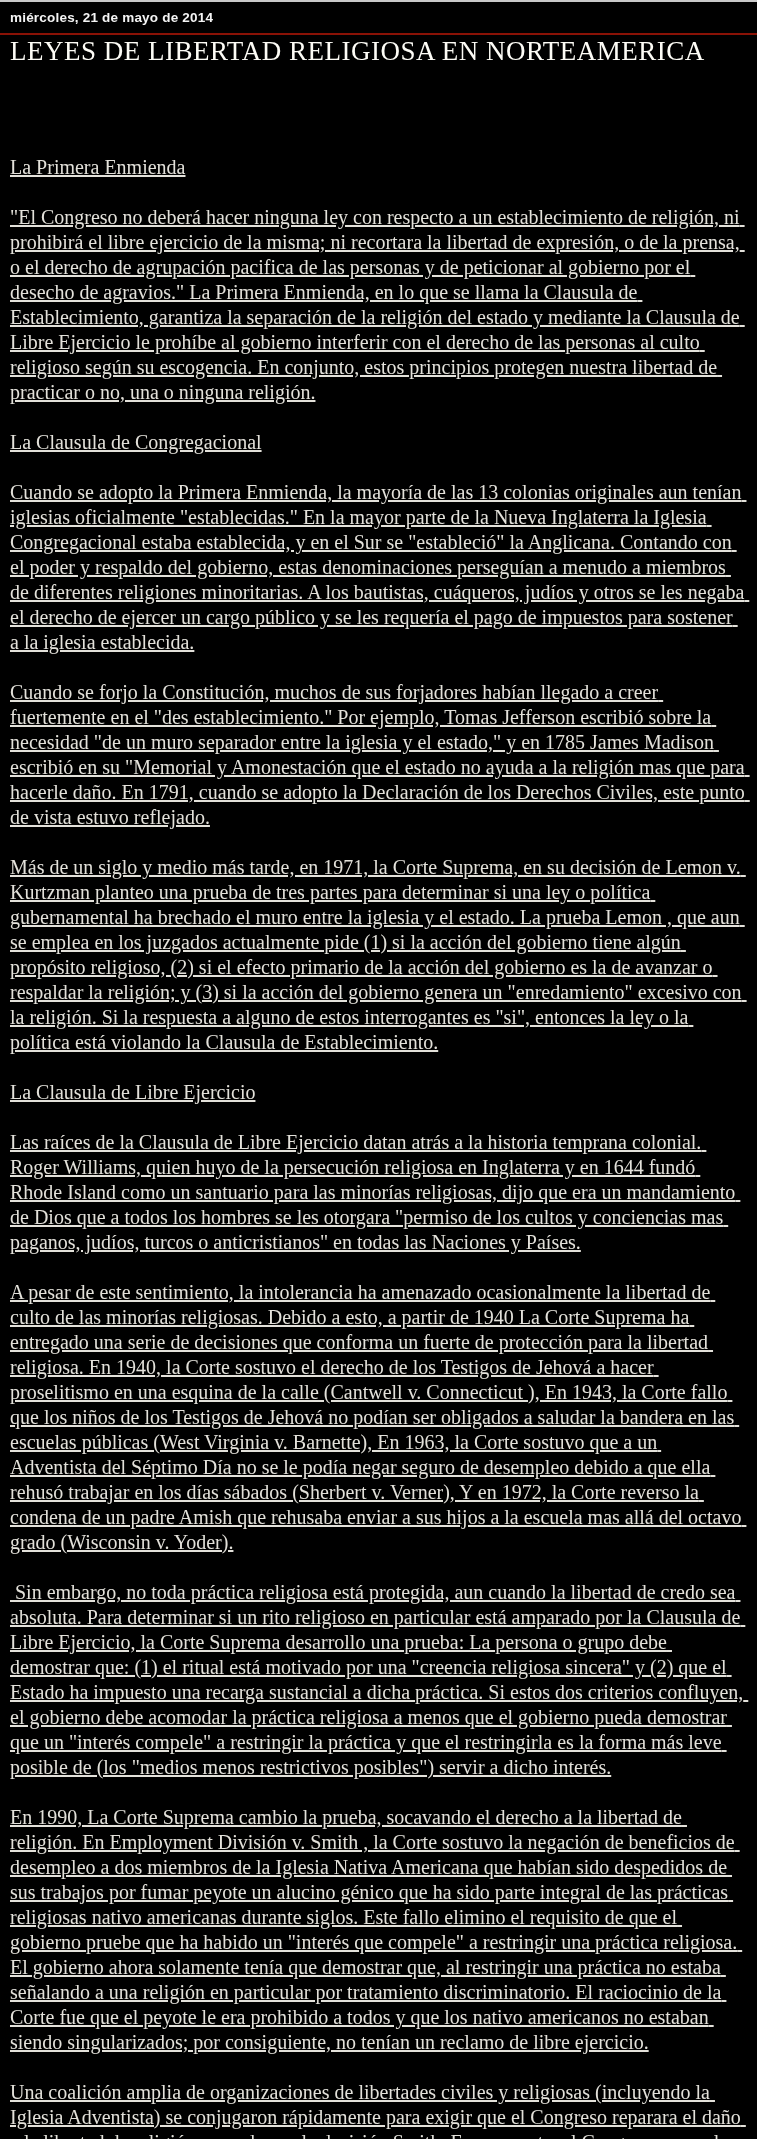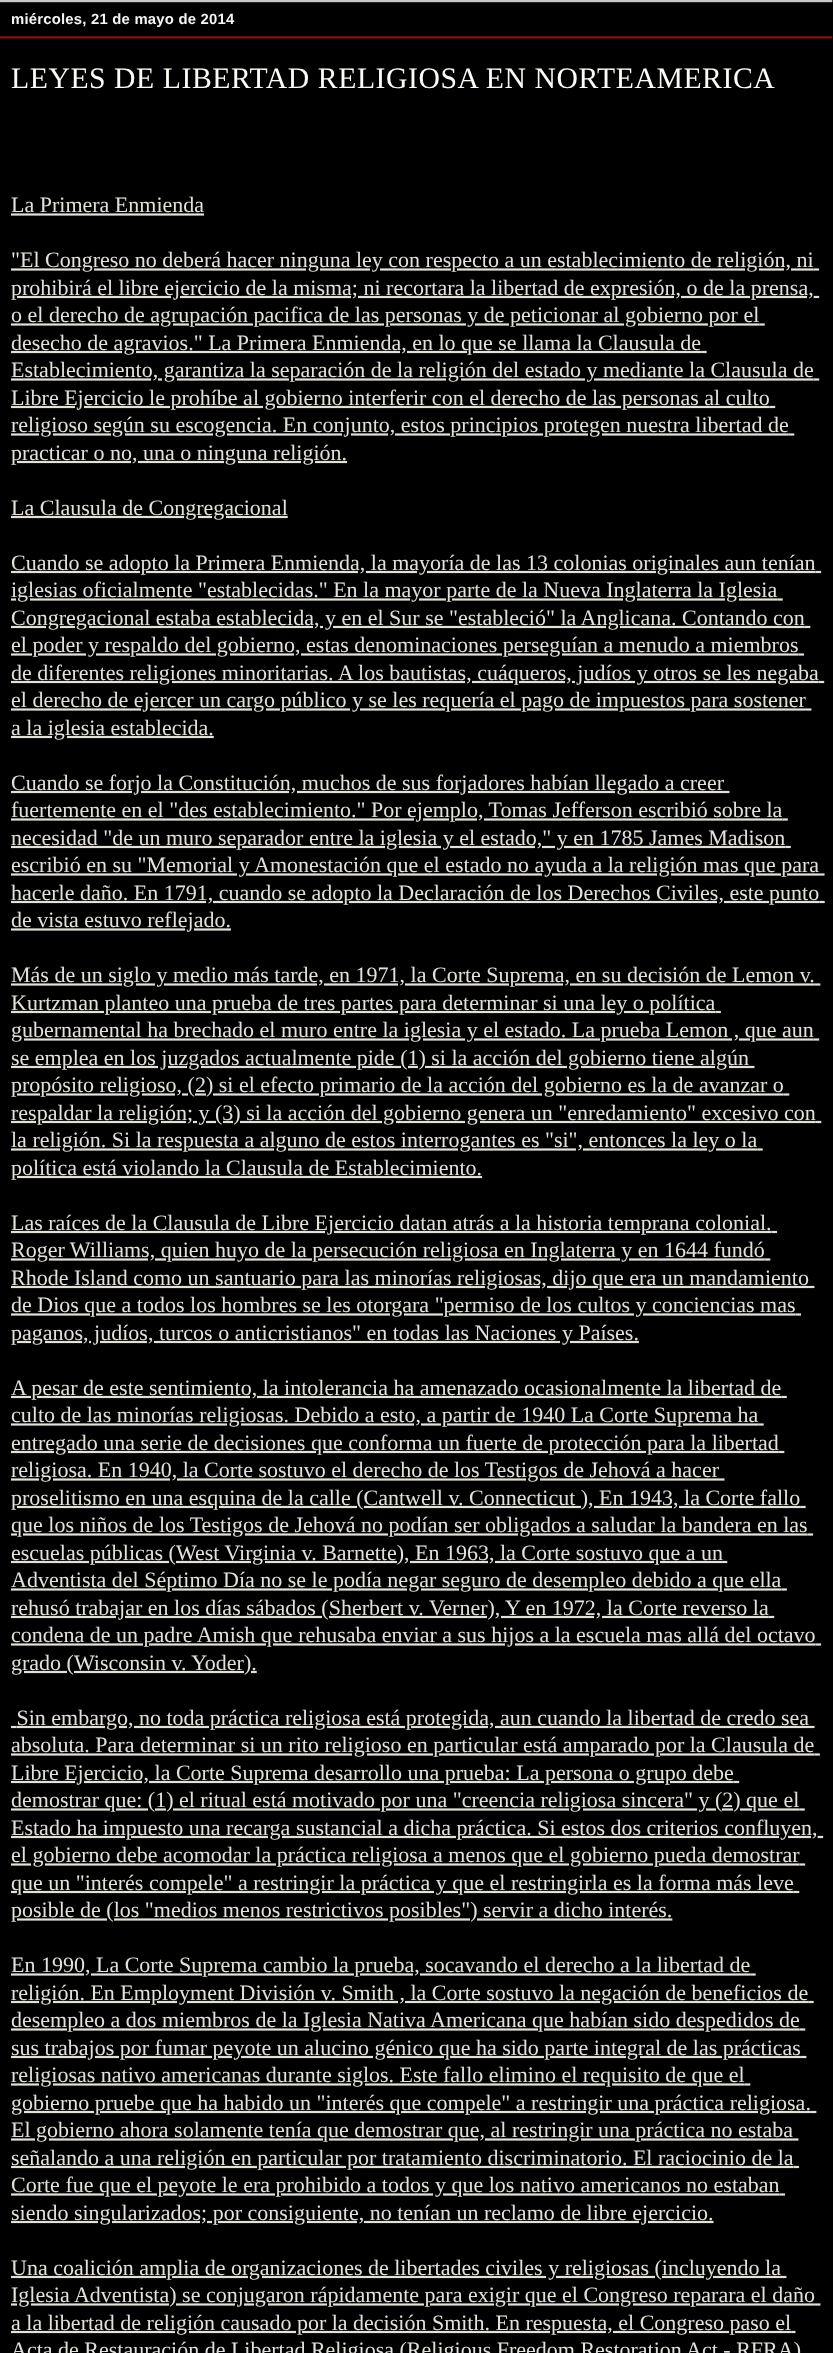--- a/index.html
+++ b/index.html
@@ -27,21 +27,21 @@
     border-bottom: 2px solid #8a1206;
     letter-spacing: 0.2px;
   }
   .post-title {
     font-family: "Liberation Serif", serif;
     font-weight: 400;
     font-size: 27px;
     line-height: 32px;
     color: #fdfcf6;
     letter-spacing: 0.5px;
-    margin: 20px 10px 0 10px;
+    margin: 0 10px 0 10px;
   }
   .content {
     padding: 0 12px 30px 10px;
     font-family: "Liberation Serif", serif;
     font-size: 20px;
     line-height: 25px;
     color: #e3e1da;
     text-decoration: underline;
   }
   .block {
@@ -71,20 +71,21 @@
     <p class="block">"El Congreso no deberá hacer ninguna ley con respecto a un establecimiento de religión, ni prohibirá el libre ejercicio de la misma; ni recortara la libertad de expresión, o de la prensa, o el derecho de agrupación pacifica de las personas y de peticionar al gobierno por el desecho de agravios." La Primera Enmienda, en lo que se llama la Clausula de Establecimiento, garantiza la separación de la religión del estado y mediante la Clausula de Libre Ejercicio le prohíbe al gobierno interferir con el derecho de las personas al culto religioso según su escogencia. En conjunto, estos principios protegen nuestra libertad de practicar o no, una o ninguna religión.</p>
 
     <p class="block heading">La Clausula de Congregacional</p>
 
     <p class="block">Cuando se adopto la Primera Enmienda, la mayoría de las 13 colonias originales aun tenían iglesias oficialmente "establecidas." En la mayor parte de la Nueva Inglaterra la Iglesia Congregacional estaba establecida, y en el Sur se "estableció" la Anglicana. Contando con el poder y respaldo del gobierno, estas denominaciones perseguían a menudo a miembros de diferentes religiones minoritarias. A los bautistas, cuáqueros, judíos y otros se les negaba el derecho de ejercer un cargo público y se les requería el pago de impuestos para sostener a la iglesia establecida.</p>
 
     <p class="block">Cuando se forjo la Constitución, muchos de sus forjadores habían llegado a creer fuertemente en el "des establecimiento." Por ejemplo, Tomas Jefferson escribió sobre la necesidad "de un muro separador entre la iglesia y el estado," y en 1785 James Madison escribió en su "Memorial y Amonestación que el estado no ayuda a la religión mas que para hacerle daño. En 1791, cuando se adopto la Declaración de los Derechos Civiles, este punto de vista estuvo reflejado.</p>
 
     <p class="block">Más de un siglo y medio más tarde, en 1971, la Corte Suprema, en su decisión de Lemon v. Kurtzman planteo una prueba de tres partes para determinar si una ley o política gubernamental ha brechado el muro entre la iglesia y el estado. La prueba Lemon , que aun se emplea en los juzgados actualmente pide (1) si la acción del gobierno tiene algún propósito religioso, (2) si el efecto primario de la acción del gobierno es la de avanzar o respaldar la religión; y (3) si la acción del gobierno genera un "enredamiento" excesivo con la religión. Si la respuesta a alguno de estos interrogantes es "si", entonces la ley o la política está violando la Clausula de Establecimiento.</p>
 
+    <p class="block heading">La Clausula de Libre Ejercicio</p>
 
     <p class="block">Las raíces de la Clausula de Libre Ejercicio datan atrás a la historia temprana colonial. Roger Williams, quien huyo de la persecución religiosa en Inglaterra y en 1644 fundó Rhode Island como un santuario para las minorías religiosas, dijo que era un mandamiento de Dios que a todos los hombres se les otorgara "permiso de los cultos y conciencias mas paganos, judíos, turcos o anticristianos" en todas las Naciones y Países.</p>
 
     <p class="block">A pesar de este sentimiento, la intolerancia ha amenazado ocasionalmente la libertad de culto de las minorías religiosas. Debido a esto, a partir de 1940 La Corte Suprema ha entregado una serie de decisiones que conforma un fuerte de protección para la libertad religiosa. En 1940, la Corte sostuvo el derecho de los Testigos de Jehová a hacer proselitismo en una esquina de la calle (Cantwell v. Connecticut ), En 1943, la Corte fallo que los niños de los Testigos de Jehová no podían ser obligados a saludar la bandera en las escuelas públicas (West Virginia v. Barnette), En 1963, la Corte sostuvo que a un Adventista del Séptimo Día no se le podía negar seguro de desempleo debido a que ella rehusó trabajar en los días sábados (Sherbert v. Verner), Y en 1972, la Corte reverso la condena de un padre Amish que rehusaba enviar a sus hijos a la escuela mas allá del octavo grado (Wisconsin v. Yoder).</p>
 
     <p class="block"> Sin embargo, no toda práctica religiosa está protegida, aun cuando la libertad de credo sea absoluta. Para determinar si un rito religioso en particular está amparado por la Clausula de Libre Ejercicio, la Corte Suprema desarrollo una prueba: La persona o grupo debe demostrar que: (1) el ritual está motivado por una "creencia religiosa sincera" y (2) que el Estado ha impuesto una recarga sustancial a dicha práctica. Si estos dos criterios confluyen, el gobierno debe acomodar la práctica religiosa a menos que el gobierno pueda demostrar que un "interés compele" a restringir la práctica y que el restringirla es la forma más leve posible de (los "medios menos restrictivos posibles") servir a dicho interés.</p>
 
     <p class="block">En 1990, La Corte Suprema cambio la prueba, socavando el derecho a la libertad de religión. En Employment División v. Smith , la Corte sostuvo la negación de beneficios de desempleo a dos miembros de la Iglesia Nativa Americana que habían sido despedidos de sus trabajos por fumar peyote un alucino génico que ha sido parte integral de las prácticas religiosas nativo americanas durante siglos. Este fallo elimino el requisito de que el gobierno pruebe que ha habido un "interés que compele" a restringir una práctica religiosa. El gobierno ahora solamente tenía que demostrar que, al restringir una práctica no estaba señalando a una religión en particular por tratamiento discriminatorio. El raciocinio de la Corte fue que el peyote le era prohibido a todos y que los nativo americanos no estaban siendo singularizados; por consiguiente, no tenían un reclamo de libre ejercicio.</p>
 
     <p class="block">Una coalición amplia de organizaciones de libertades civiles y religiosas (incluyendo la Iglesia Adventista) se conjugaron rápidamente para exigir que el Congreso reparara el daño a la libertad de religión causado por la decisión Smith. En respuesta, el Congreso paso el Acta de Restauración de Libertad Religiosa (Religious Freedom Restoration Act - RFRA) en 1993, que restauro el anterior sentido de que debe haber un "interés gubernamental que compele" para imponer cualquier y toda restricción en el libre ejercicio de una religión.</p>

